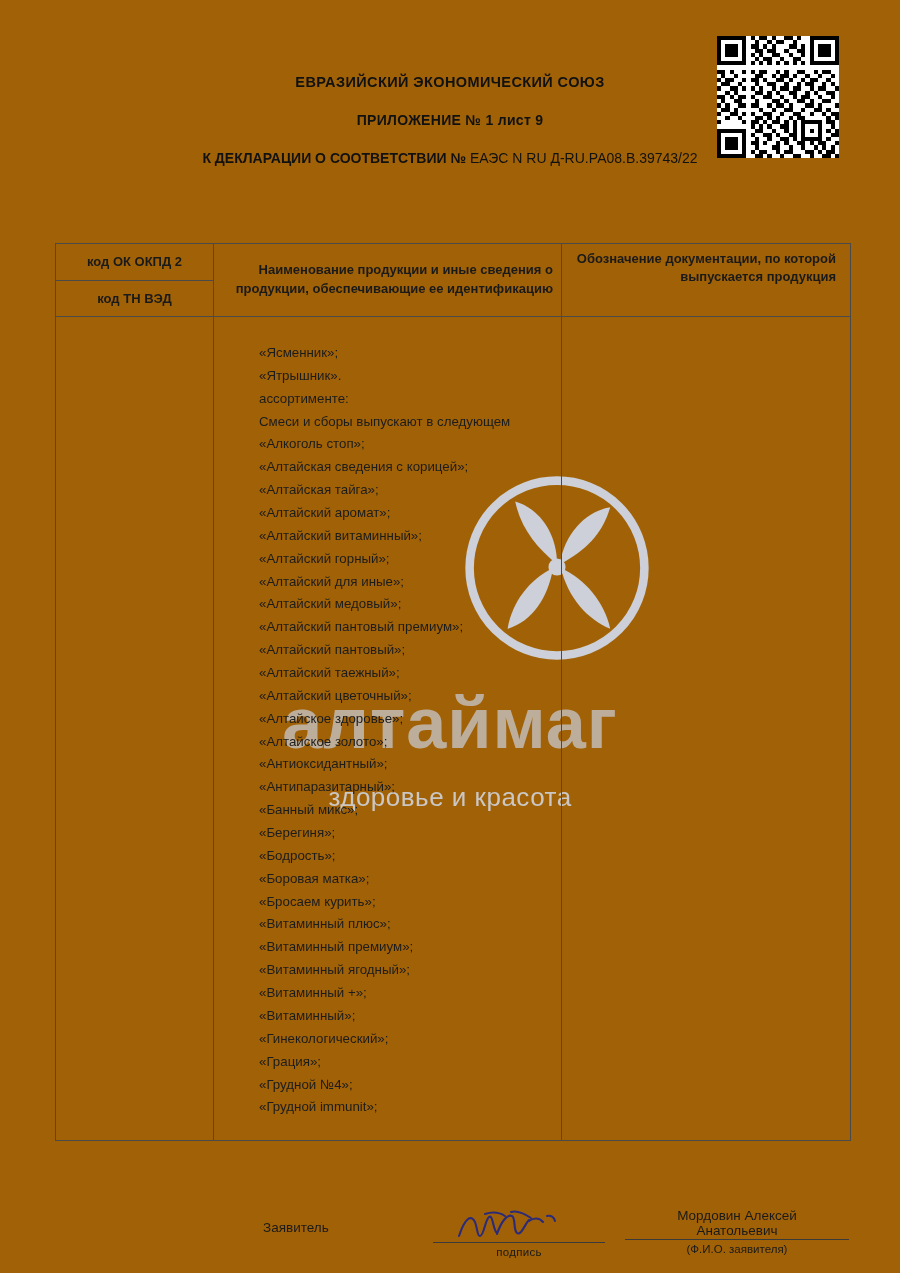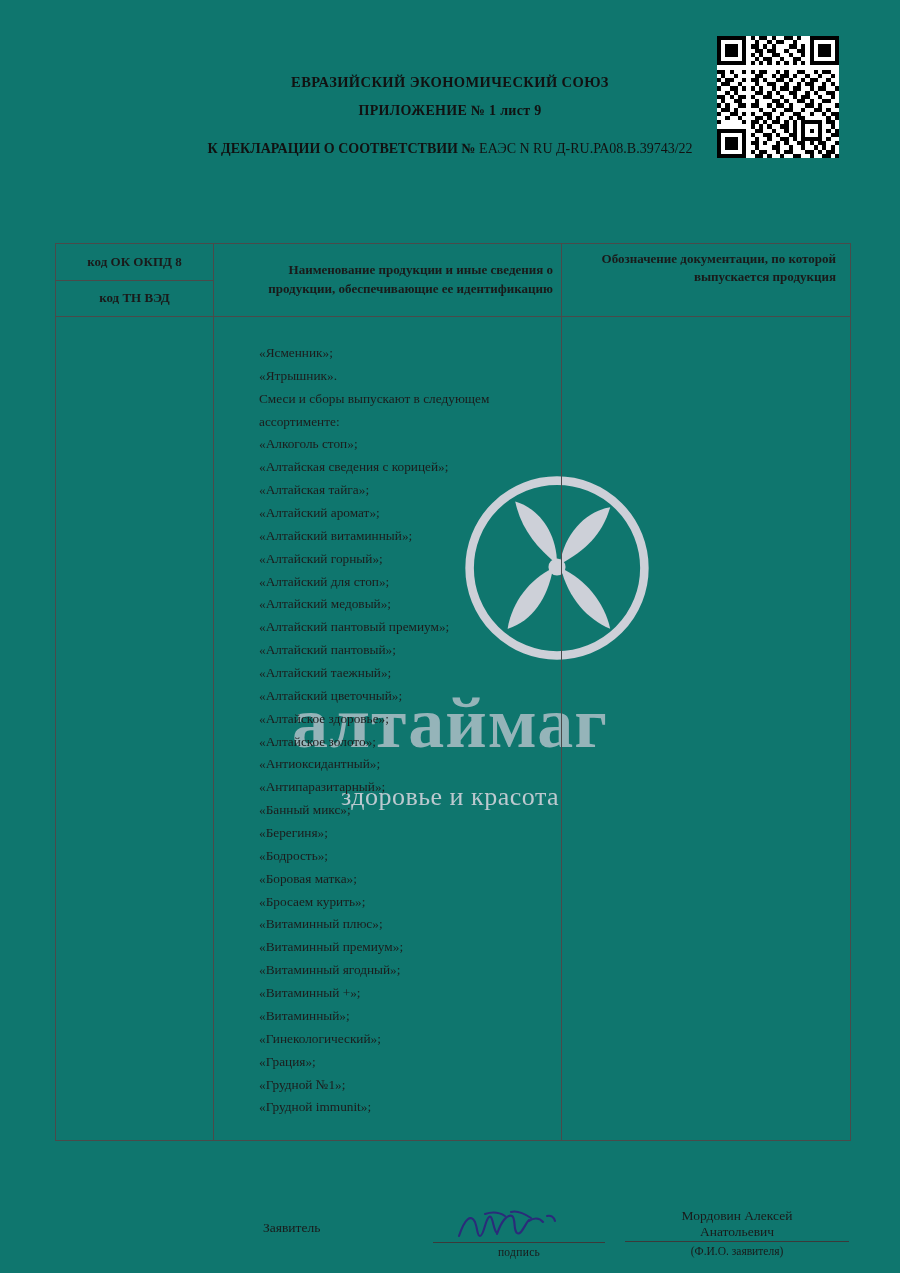--- a/index.html
+++ b/index.html
@@ -12,22 +12,21 @@
     height: 1273px;
     position: relative;
     font-family: "Liberation Sans", sans-serif;
     color: #1a1a1a;
     overflow: hidden;
   }
 
   .page {
     position: absolute;
     inset: 0;
-    background: #0f766e;
-    font-family: Liberation Serif, serif;
+    background: #a16207;
   }
 
   
   .qr-wrap {
     position: absolute;
     top: 36px;
     left: 717px;
     width: 122px;
     height: 122px;
     background: #fff;
@@ -42,21 +41,21 @@
     width: 900px;
     text-align: center;
   }
   .hdr-line1 {
     font-size: 14.5px;
     font-weight: bold;
     letter-spacing: 0.4px;
     color: #111;
   }
   .hdr-line2 {
-    margin-top: 12px;
+    margin-top: 22px;
     font-size: 14px;
     font-weight: bold;
     letter-spacing: 0.3px;
     color: #111;
   }
   .hdr-line3 {
     margin-top: 22px;
     font-size: 14px;
     color: #111;
   }
@@ -516,41 +515,41 @@
       <path d="M104 100 C112 132 132 154 156 164 C150 136 130 112 104 100 Z" fill="#cdd0d8"></path>
       <circle cx="100" cy="99" r="9" fill="#cdd0d8"></circle>
     </svg>
     <div class="wm-text">алтаймаг</div>
     <div class="wm-sub">здоровье и красота</div>
   </div>
 
   <div class="table">
     <div class="thead">
       <div class="col-a">
-        <div class="cell-top">код ОК ОКПД 8</div>
+        <div class="cell-top">код ОК ОКПД 2</div>
         <div class="cell-bot">код ТН ВЭД</div>
       </div>
       <div class="col-b">Наименование продукции и иные сведения о продукции, обеспечивающие ее идентификацию</div>
       <div class="col-c">Обозначение документации, по которой выпускается продукция</div>
     </div>
     <div class="tbody">
       <div class="body-a"></div>
       <div class="body-b">
         <ul class="plist">
           <li>«Ясменник»;</li>
           <li>«Ятрышник».</li>
+          <li>ассортименте:</li>
           <li>Смеси и сборы выпускают в следующем</li>
-          <li>ассортименте:</li>
           <li>«Алкоголь стоп»;</li>
           <li>«Алтайская сведения с корицей»;</li>
           <li>«Алтайская тайга»;</li>
           <li>«Алтайский аромат»;</li>
           <li>«Алтайский витаминный»;</li>
           <li>«Алтайский горный»;</li>
-          <li>«Алтайский для стоп»;</li>
+          <li>«Алтайский для иные»;</li>
           <li>«Алтайский медовый»;</li>
           <li>«Алтайский пантовый премиум»;</li>
           <li>«Алтайский пантовый»;</li>
           <li>«Алтайский таежный»;</li>
           <li>«Алтайский цветочный»;</li>
           <li>«Алтайское здоровье»;</li>
           <li>«Алтайское золото»;</li>
           <li>«Антиоксидантный»;</li>
           <li>«Антипаразитарный»;</li>
           <li>«Банный микс»;</li>
@@ -558,21 +557,21 @@
           <li>«Бодрость»;</li>
           <li>«Боровая матка»;</li>
           <li>«Бросаем курить»;</li>
           <li>«Витаминный плюс»;</li>
           <li>«Витаминный премиум»;</li>
           <li>«Витаминный ягодный»;</li>
           <li>«Витаминный +»;</li>
           <li>«Витаминный»;</li>
           <li>«Гинекологический»;</li>
           <li>«Грация»;</li>
-          <li>«Грудной №1»;</li>
+          <li>«Грудной №4»;</li>
           <li>«Грудной immunit»;</li>
         </ul>
       </div>
       <div class="body-c"></div>
     </div>
   </div>
 
   <div class="footer">
     <div class="f-applicant">Заявитель</div>
 

